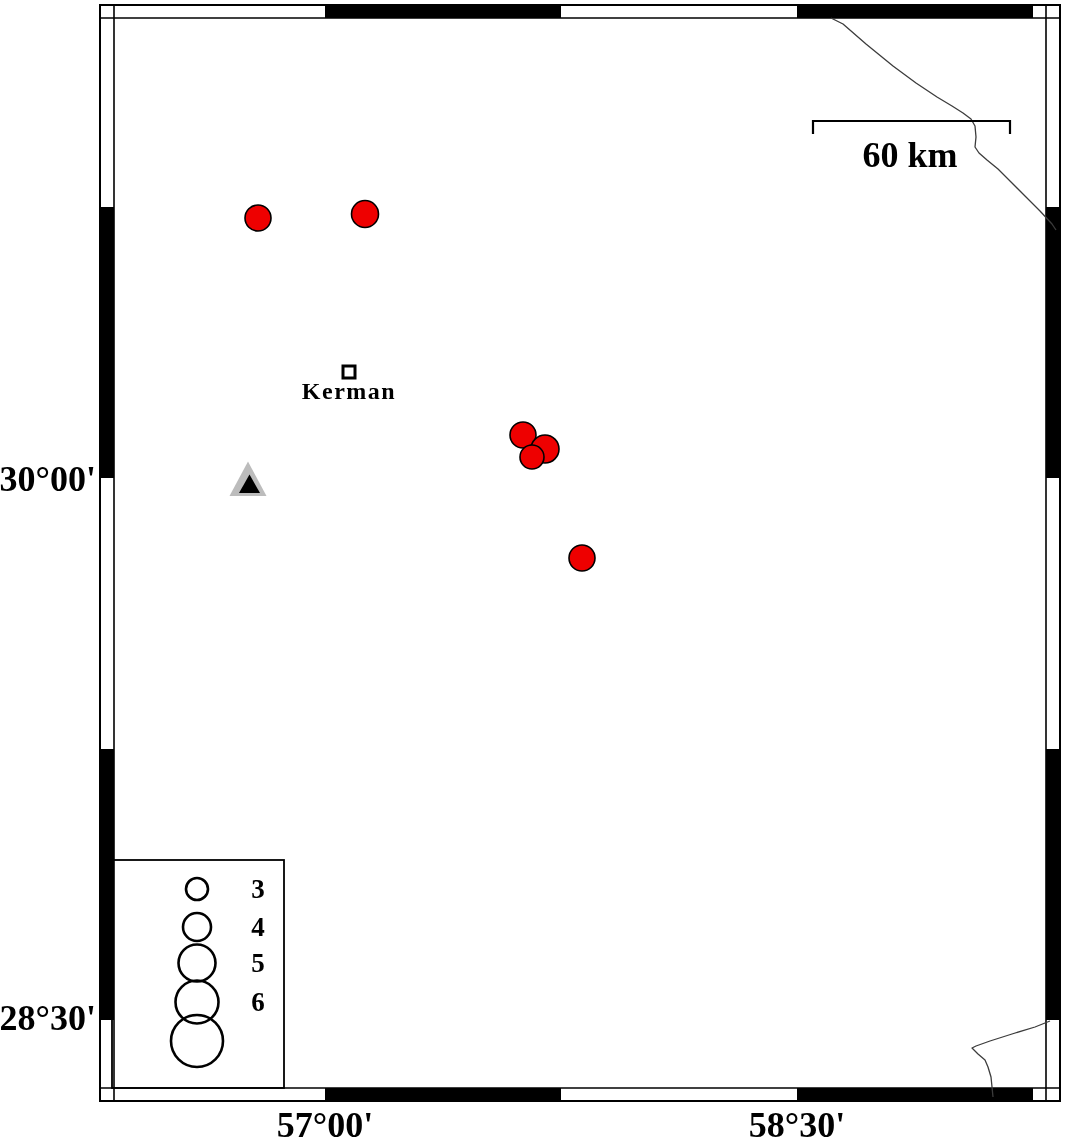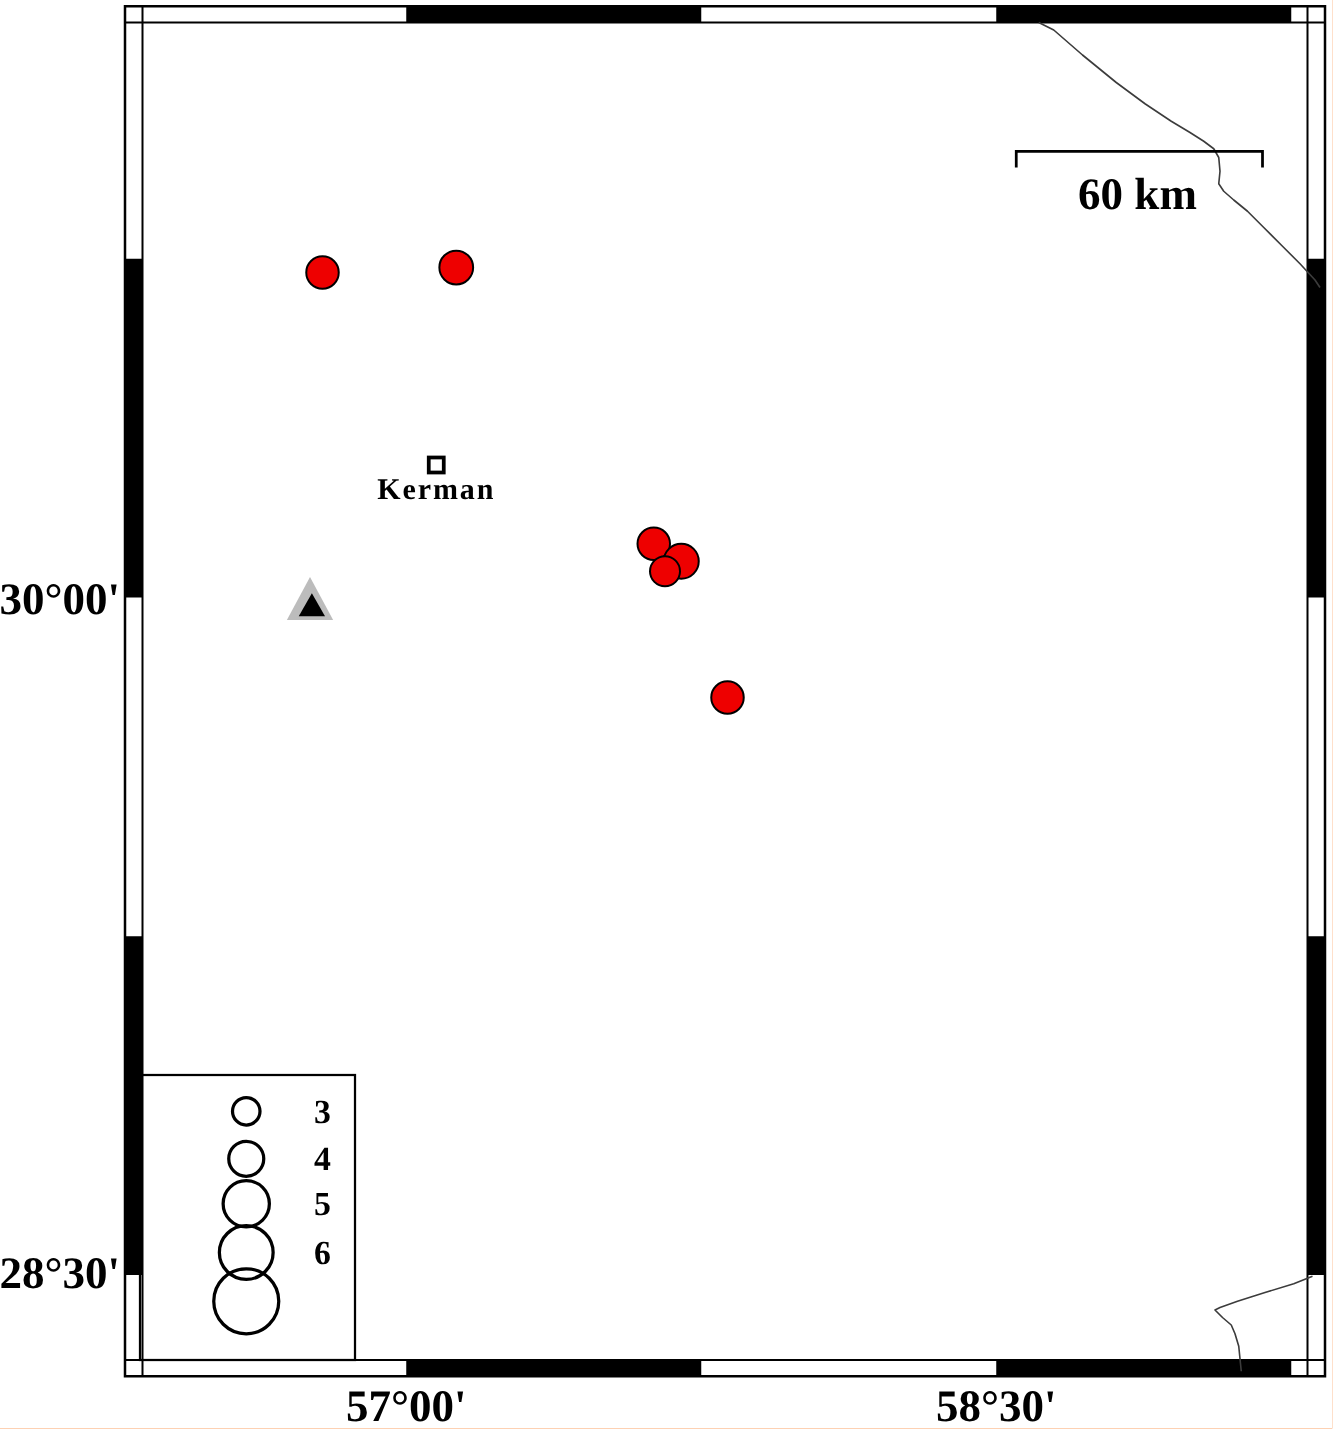--- a/index.html
+++ b/index.html
@@ -1,16 +1,16 @@
 <!DOCTYPE html>
 <html><head>
 <meta charset="utf-8">
 <style>
   html,body { margin:0; padding:0; background:#ffffff; }
-  #stage { position:relative; width:1066px; height:1143px; background:#f97316; overflow:hidden; }
+  #stage { position:relative; width:1066px; height:1143px; background:#5eead4; overflow:hidden; }
   svg { display:block; }
   text { fill:#000000; }
   .axis-label  { font:bold 36px "Liberation Serif", serif; }
   .scale-label { font:bold 36px "Liberation Serif", serif; }
   .city-label  { font:bold 24px "Liberation Serif", serif; letter-spacing:1.5px; }
   .legend-label{ font:bold 27px "Liberation Serif", serif; }
 </style>
 </head>
 <body>
 

